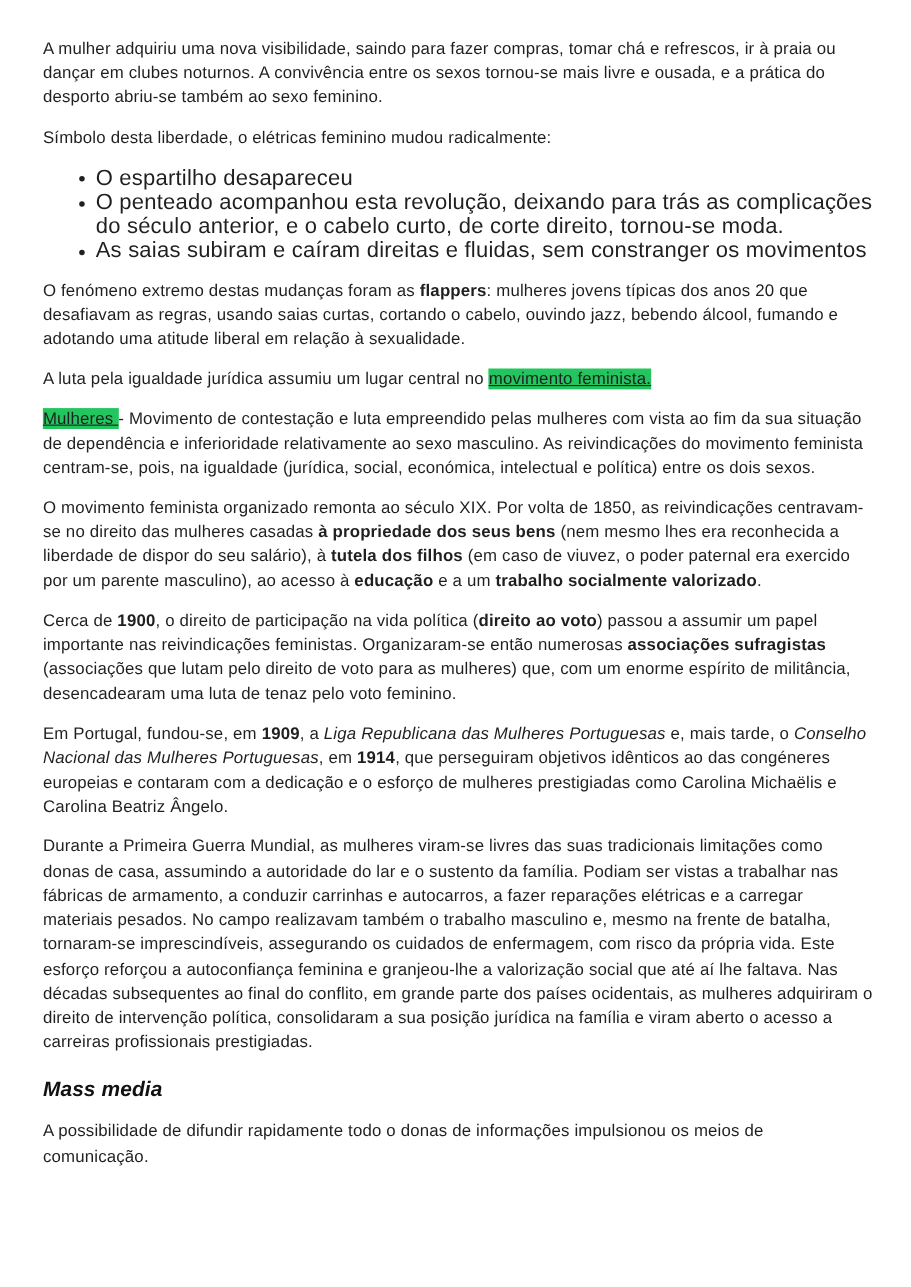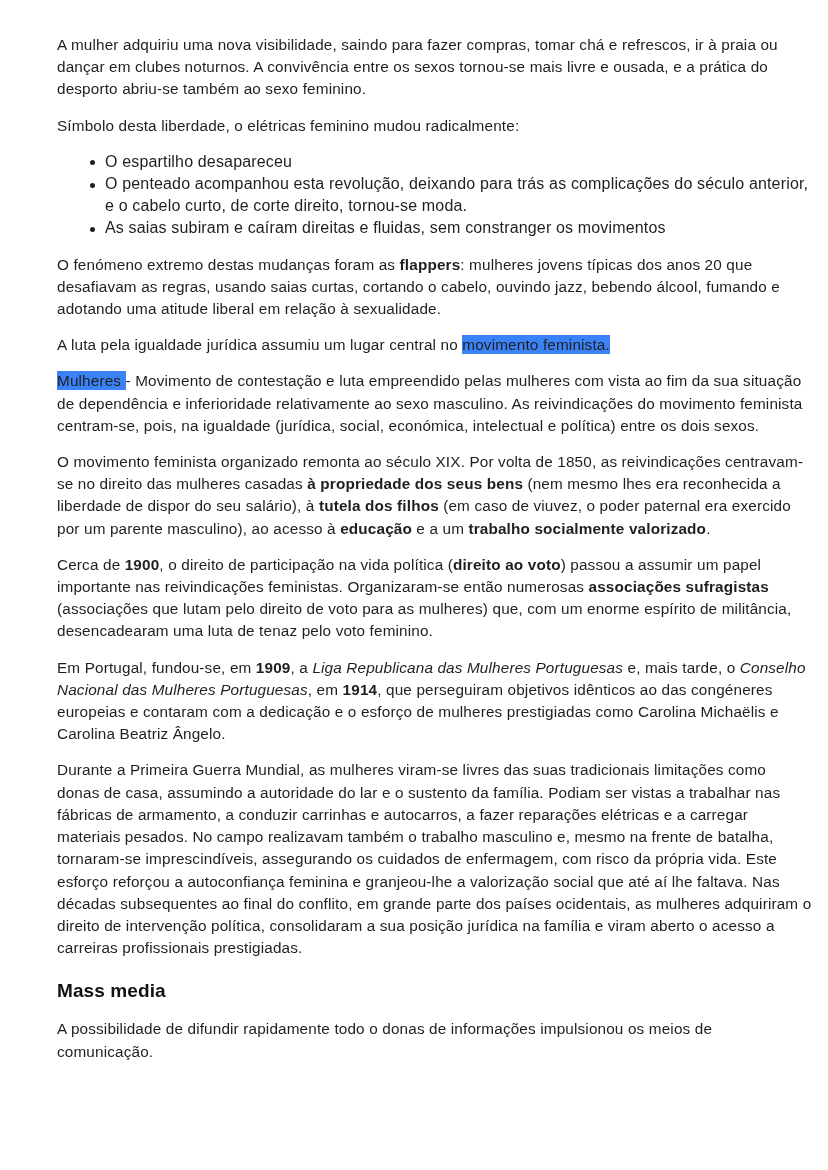--- a/index.html
+++ b/index.html
@@ -12,41 +12,41 @@
     height: 1170px;
     overflow: hidden;
     font-family: "Liberation Sans", sans-serif;
     color: #1f1f1f;
   }
   #page {
     width: 828px;
     height: 838px;
     background: #ffffff;
     box-sizing: border-box;
-    padding: 34px 35px 0 57px;
+    padding: 34px 35px 0 39px;
     position: relative;
   }
   .doc-body {
     width: 755px;
   }
   p.para {
     margin: 0 0 14px 0;
     font-size: 15.3px;
     line-height: 22.2px;
     letter-spacing: 0.01em;
     color: #1f1f1f;
     text-align: left;
   }
   ul.bullets {
     margin: 0 0 14px 0;
     padding: 0 0 0 33px;
     list-style: none;
   }
   ul.bullets li {
-    font-size: 16px;
+    font-size: 20px;
     line-height: 22.2px;
     letter-spacing: 0.01em;
     color: #1f1f1f;
     position: relative;
     padding-left: 15px;
     margin: 0;
   }
   ul.bullets li::before {
     content: "";
     position: absolute;
@@ -55,27 +55,29 @@
     width: 5px;
     height: 5px;
     border-radius: 50%;
     background: #1f1f1f;
   }
   h2.section-heading {
     margin: 20px 0 15px 0;
     font-size: 19px;
     line-height: 24px;
     font-weight: bold;
+    font-style: italic;
     color: #111111;
     letter-spacing: 0.005em;
   }
   .hl {
-    background-color: #3b82f6;
+    background-color: #22c55e;
     padding: 1px 0 1px 0;
     box-decoration-break: clone;
+    text-decoration: underline;
     -webkit-box-decoration-break: clone;
   }
   .b { font-weight: bold; }
   .i { font-style: italic; }
   .bi { font-weight: bold; }
 </style>
 </head>
 <body>
 
 <div id="page">

